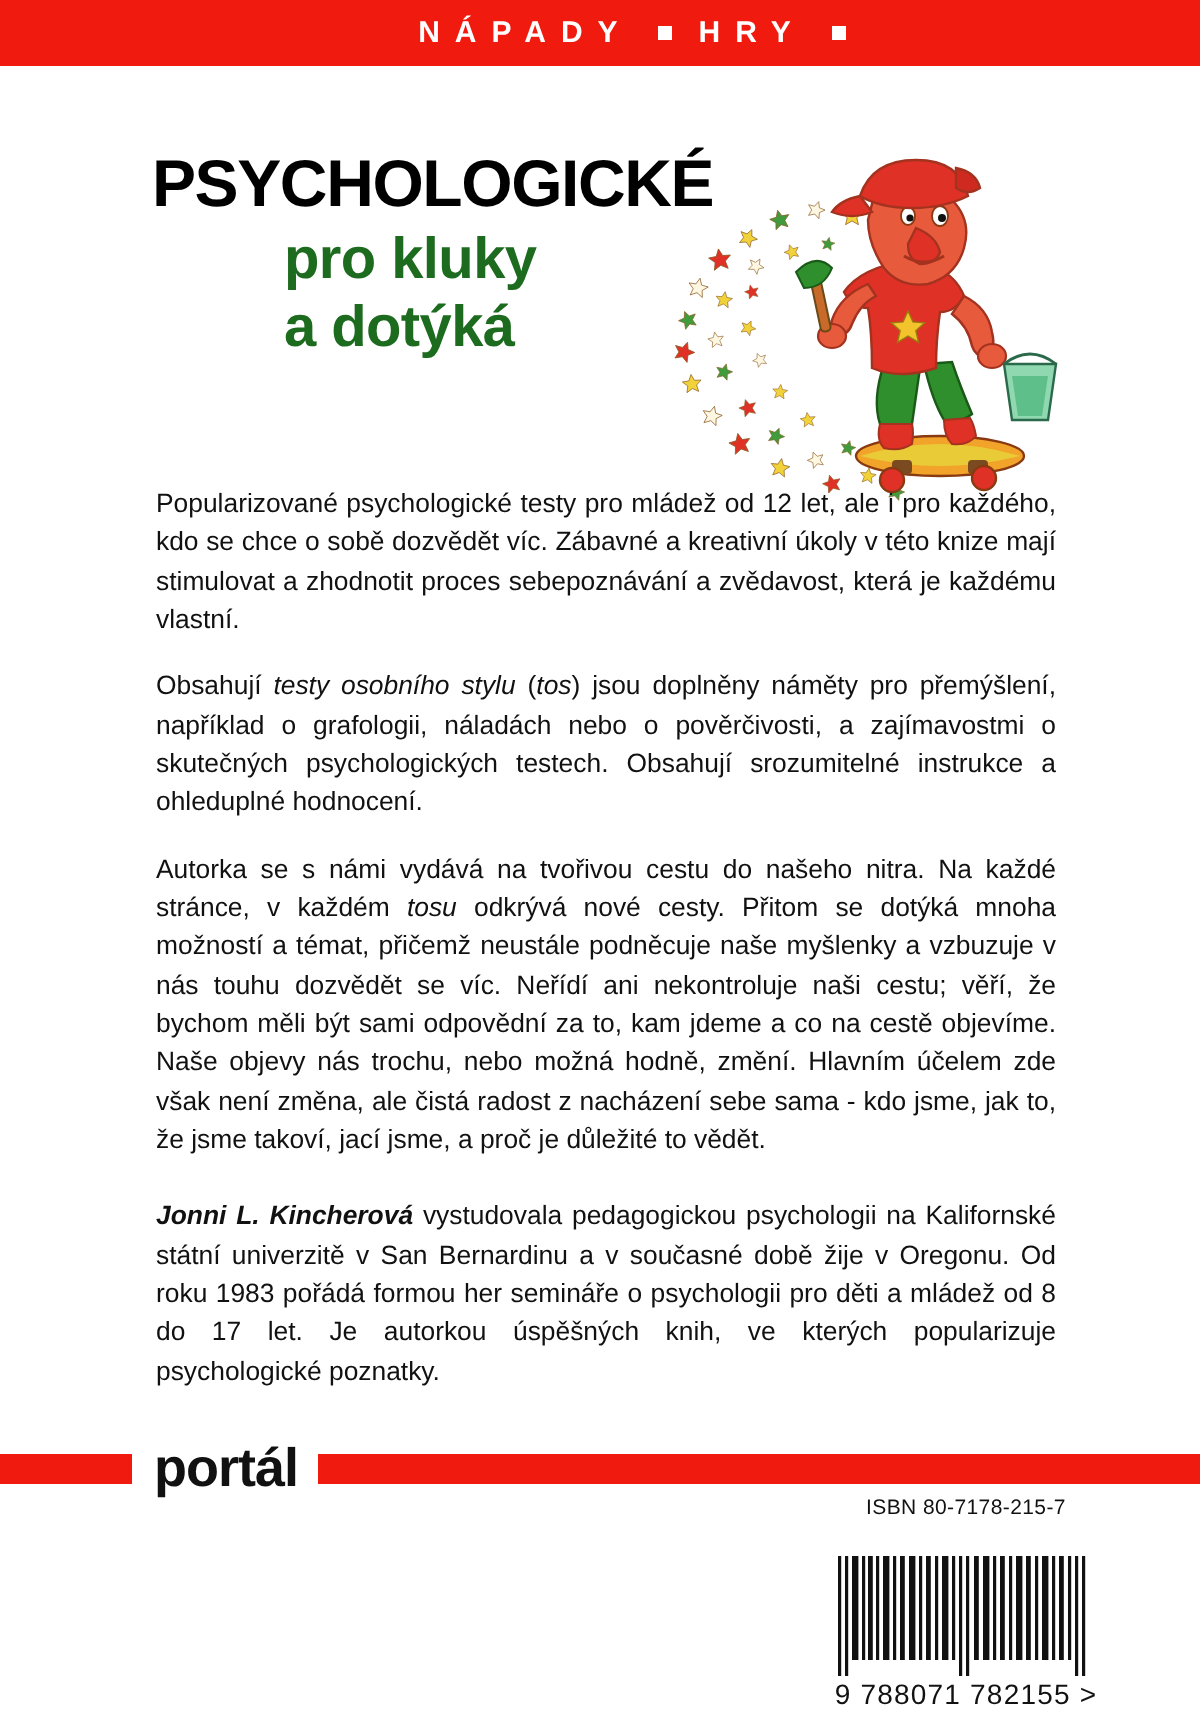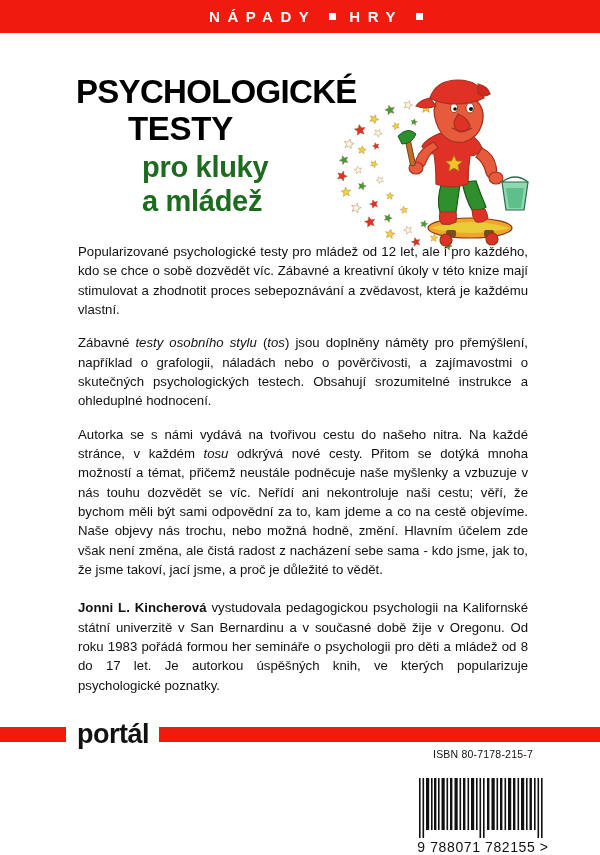--- a/index.html
+++ b/index.html
@@ -119,20 +119,21 @@
     margin-bottom: 0;
   }
   .body-text .author-bio {
     margin-top: 19px;
   }
   .body-text i {
     font-style: italic;
   }
   .body-text b {
     font-weight: bold;
+    font-style: italic;
   }
 
   
   .pub-row {
     position: absolute;
     left: 0;
     top: 722px;
     width: 600px;
     height: 24px;
     display: flex;
@@ -194,23 +195,22 @@
     <div class="banner-inner">
       <span class="banner-word">NÁPADY</span>
       <span class="banner-sep"></span>
       <span class="banner-word">HRY</span>
       <span class="banner-sep"></span>
     </div>
   </div>
 
   <div class="title-block">
     <div class="title-line1">PSYCHOLOGICKÉ</div>
-    <div class="title-line2">TESTY</div>
     <div class="subtitle-line1">pro kluky</div>
-    <div class="subtitle-line2">a mládež</div>
+    <div class="subtitle-line2">a dotýká</div>
   </div>
 
   <div class="illustration">
     <svg viewBox="0 0 235 180" width="235" height="180" xmlns="http://www.w3.org/2000/svg">
       <defs>
         <g id="star5">
           <path d="M0,-10 L2.9,-3.6 L9.8,-3.1 L4.6,1.6 L6.2,8.4 L0,4.8 L-6.2,8.4 L-4.6,1.6 L-9.8,-3.1 L-2.9,-3.6 Z"></path>
         </g>
       </defs>
 
@@ -309,21 +309,21 @@
         <path d="M148,6 q10,2 12,10 q-6,4 -12,0 Z" fill="#cf2a20"></path>
       </g>
     </svg>
   </div>
 
   <div class="body-text">
     <p>
       <span>Popularizované psychologické testy pro mládež od 12 let, ale i pro každého, kdo se chce o sobě dozvědět víc. Zábavné a kreativní úkoly v této knize mají stimulovat a zhodnotit proces sebepoznávání a zvědavost, která je každému vlastní.</span>
     </p>
     <p>
-      <span>Zábavné </span><i>testy osobního stylu</i><span> (</span><i>tos</i><span>) jsou doplněny náměty pro přemýšlení, například o grafologii, náladách nebo o pověrčivosti, a zajímavostmi o skutečných psychologických testech. Obsahují srozumitelné instrukce a ohleduplné hodnocení.</span>
+      <span>Obsahují </span><i>testy osobního stylu</i><span> (</span><i>tos</i><span>) jsou doplněny náměty pro přemýšlení, například o grafologii, náladách nebo o pověrčivosti, a zajímavostmi o skutečných psychologických testech. Obsahují srozumitelné instrukce a ohleduplné hodnocení.</span>
     </p>
     <p>
       <span>Autorka se s námi vydává na tvořivou cestu do našeho nitra. Na každé stránce, v každém </span><i>tosu</i><span> odkrývá nové cesty. Přitom se dotýká mnoha možností a témat, přičemž neustále podněcuje naše myšlenky a vzbuzuje v nás touhu dozvědět se víc. Neřídí ani nekontroluje naši cestu; věří, že bychom měli být sami odpovědní za to, kam jdeme a co na cestě objevíme. Naše objevy nás trochu, nebo možná hodně, změní. Hlavním účelem zde však není změna, ale čistá radost z nacházení sebe sama - kdo jsme, jak to, že jsme takoví, jací jsme, a proč je důležité  to vědět.</span>
     </p>
     <p class="author-bio">
       <b>Jonni L. Kincherová</b><span> vystudovala pedagogickou psychologii na Kalifornské státní univerzitě v San Bernardinu a v současné době žije v Oregonu. Od roku 1983 pořádá formou her semináře o psychologii pro děti a mládež od 8 do 17 let. Je autorkou úspěšných knih, ve kterých popularizuje psychologické poznatky.</span>
     </p>
   </div>
 
   <div class="pub-row">

